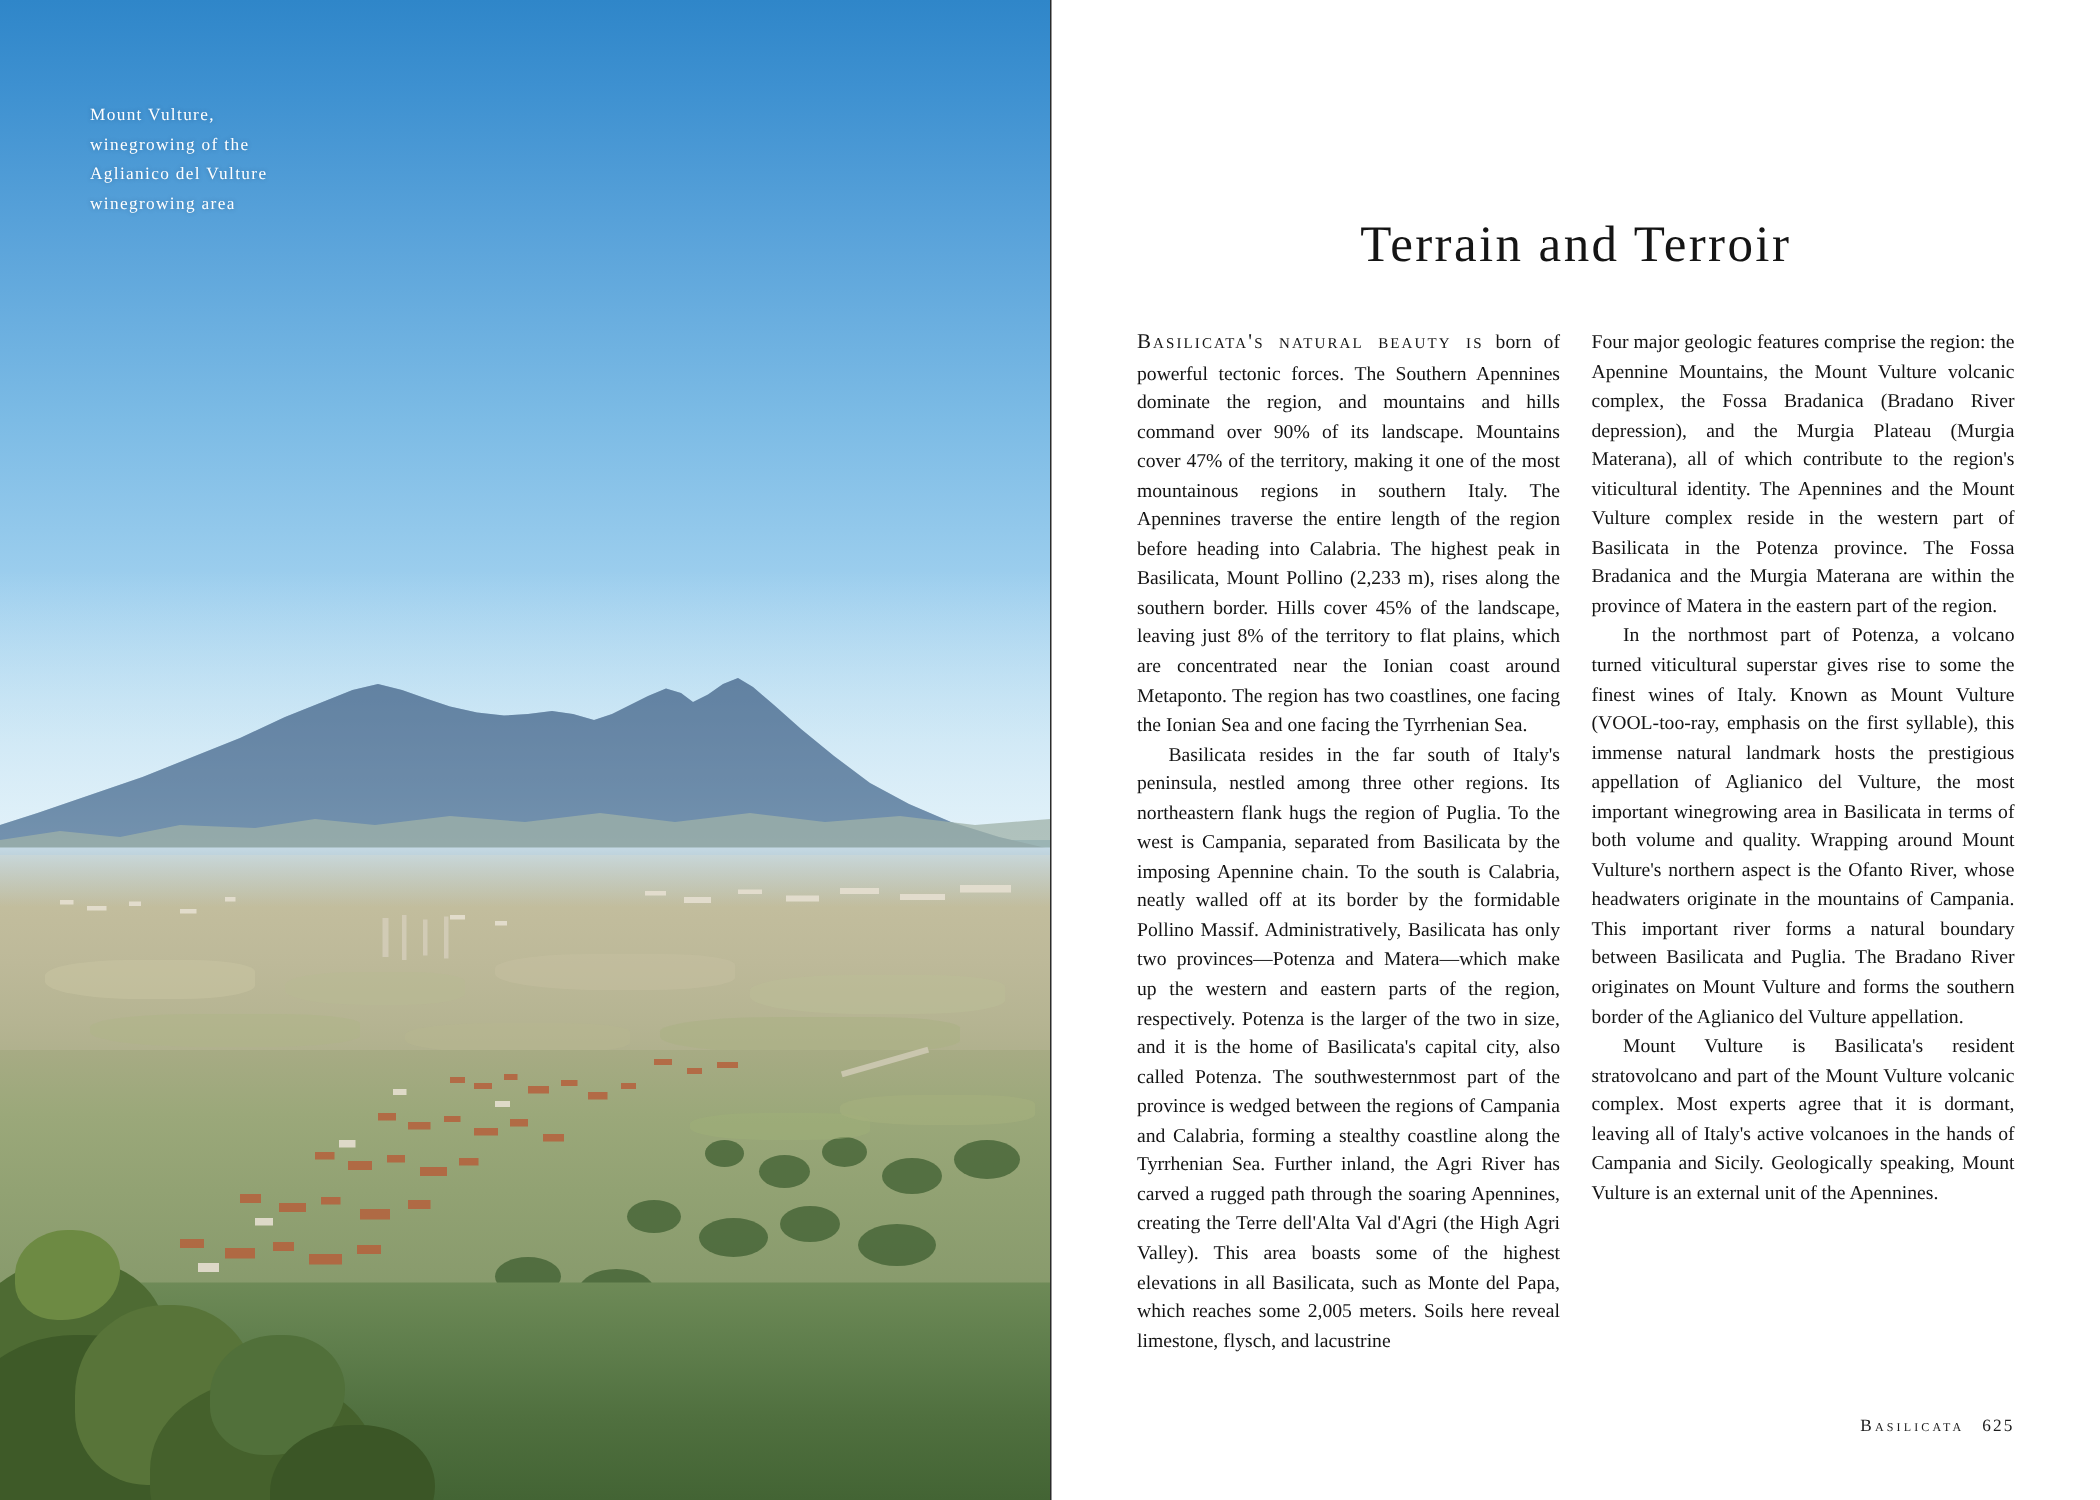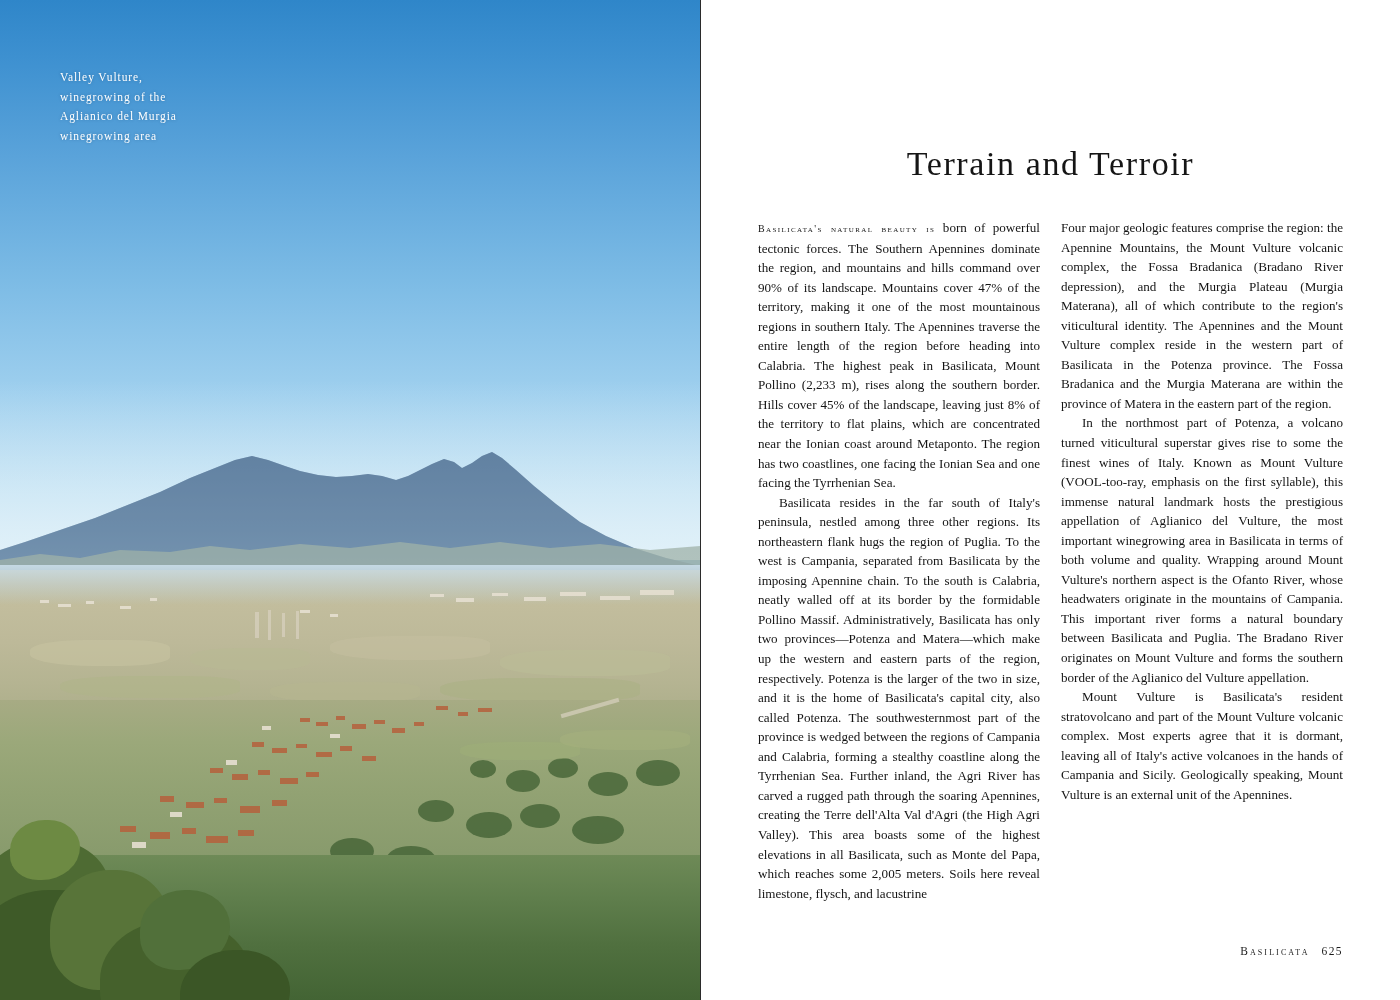--- a/index.html
+++ b/index.html
@@ -205,21 +205,21 @@
     color: #141414;
     text-align: justify;
     text-justify: inter-word;
     hyphens: manual;
   }
   .col p { margin: 0; }
   .col p + p { text-indent: 21px; }
   .smallcaps {
     font-variant: small-caps;
     letter-spacing: 1.4px;
-    font-size: 10px;
+    font-size: 14px;
   }
   .folio {
     position: absolute;
     right: 57px;
     bottom: 43px;
     font-family: "Liberation Serif", serif;
     font-size: 11.5px;
     letter-spacing: 2.1px;
     font-variant: small-caps;
     color: #1b1b1b;
@@ -364,23 +364,23 @@
         <div class="leafblob" style="left:10px;top:40px;width:130px;height:110px;background:#4e6b33;"></div>
         <div class="leafblob" style="left:0px;top:90px;width:160px;height:140px;background:#3e5a28;"></div>
         <div class="leafblob" style="left:80px;top:70px;width:120px;height:120px;background:#587439;"></div>
         <div class="leafblob" style="left:130px;top:120px;width:150px;height:120px;background:#45612c;"></div>
         <div class="leafblob" style="left:40px;top:20px;width:70px;height:60px;background:#6d8a43;"></div>
         <div class="leafblob" style="left:170px;top:90px;width:90px;height:80px;background:#51703a;"></div>
         <div class="leafblob" style="left:210px;top:150px;width:110px;height:90px;background:#3b5626;"></div>
       </div>
 
       <div class="caption">
-        <div>Valley Vulture,</div>
+        <div>Mount Vulture,</div>
         <div>winegrowing of the</div>
-        <div>Aglianico del Murgia</div>
+        <div>Aglianico del Vulture</div>
         <div>winegrowing area</div>
       </div>
 
     </div>
   </div>
 
   <div class="text-page">
 
     <h1 class="page-title">Terrain and Terroir</h1>
 

